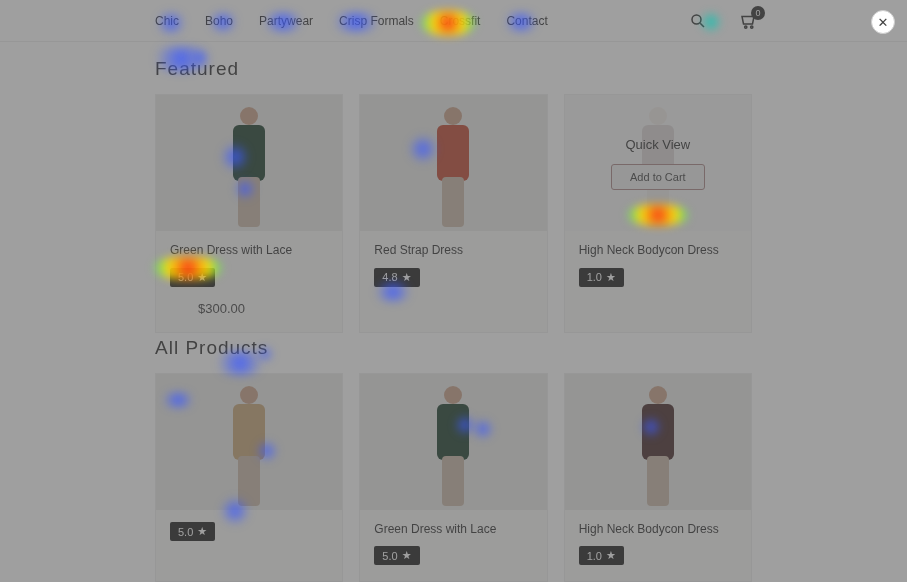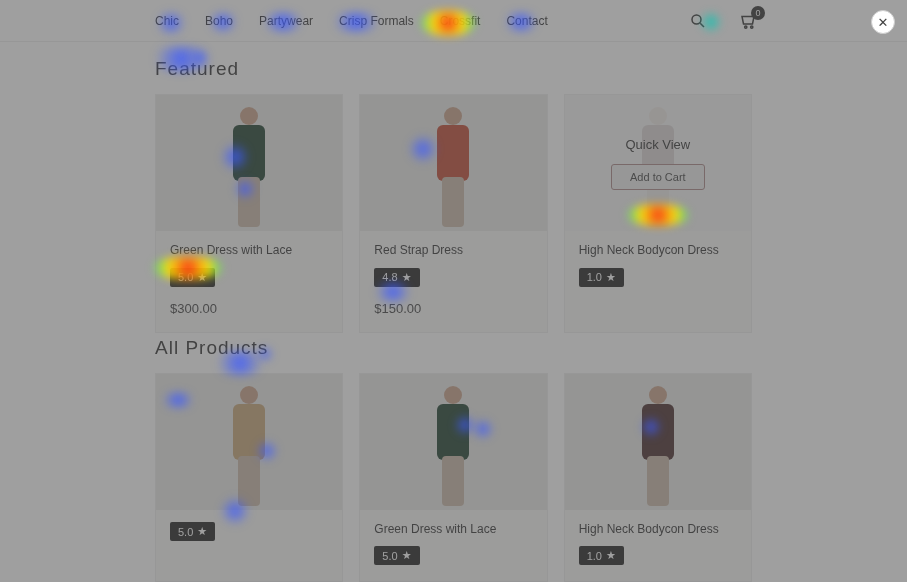--- a/index.html
+++ b/index.html
@@ -12,21 +12,21 @@
 .nav-icon { width: 18px; height: 18px; cursor: pointer; position: relative; }
 .cart-badge { position: absolute; top: -6px; right: -8px; background: #333; color: #fff; border-radius: 50%; width: 14px; height: 14px; font-size: 9px; display: flex; align-items: center; justify-content: center; }
 .content { padding: 12px 155px 0; }
 h2.section { font-family: "Comic Sans MS", cursive, sans-serif; font-weight: 400; font-size: 19px; letter-spacing: 1px; color: #333; margin: 4px 0 14px; }
 .grid { display: flex; gap: 16px; }
 .card { width: 196px; background: #f8f8f7; border: 1px solid #eee; position: relative; }
 .card-img { width: 100%; height: 136px; background: #e9e9e7; position: relative; display: flex; align-items: flex-end; justify-content: center; overflow: hidden; }
 .card-body { padding: 12px 14px 16px; }
 .card-title { font-size: 12px; color: #333; margin-bottom: 10px; }
 .rating-pill { display: inline-flex; align-items: center; gap: 4px; background: #222; color: #fff; font-size: 11px; padding: 3px 8px; border-radius: 2px; }
-.price { font-size: 13px; color: #444; margin-top: 14px; }
+.price { font-size: 13px; color: #444; margin-top: 14px; margin-left: 28px; }
 .hover-overlay { position: absolute; inset: 0; background: rgba(245,245,245,0.85); display: flex; flex-direction: column; align-items: center; justify-content: center; gap: 12px; }
 .quick-view { font-size: 13px; color: #333; }
 .add-cart { border: 1px solid #a88; background: #eee; color: #444; font-size: 11px; padding: 6px 18px; border-radius: 3px; cursor: pointer; }
 .all-img { height: 136px; }
 
 .silhouette { width: 56px; height: 126px; position: relative; }
 .head { width: 18px; height: 18px; border-radius: 50%; background: #caa38b; position: absolute; top: 2px; left: 50%; transform: translateX(-50%); }
 .torso { width: 32px; height: 56px; position: absolute; top: 20px; left: 50%; transform: translateX(-50%); border-radius: 6px; }
 .legs { width: 22px; height: 50px; position: absolute; top: 72px; left: 50%; transform: translateX(-50%); background: #c9b9a8; border-radius: 4px; }
 
@@ -83,21 +83,21 @@
         <div class="card-img">
           <div class="silhouette">
             <div class="head"></div>
             <div class="torso" style="background: rgb(194, 74, 51);"></div>
             <div class="legs"></div>
           </div>
         </div>
         <div class="card-body"><div class="card-title">Red Strap Dress</div><span class="rating-pill">
             <span>4.8</span>
             <span>★</span>
-          </span><div class="price">$150.00</div></div>
+          </span></div>
       </div>
       <div class="card">
         <div class="card-img">
           <div class="silhouette">
             <div class="head"></div>
             <div class="torso" style="background: rgb(74, 45, 45);"></div>
             <div class="legs"></div>
           </div>
           <div class="hover-overlay">
             <div class="quick-view">Quick View</div>

